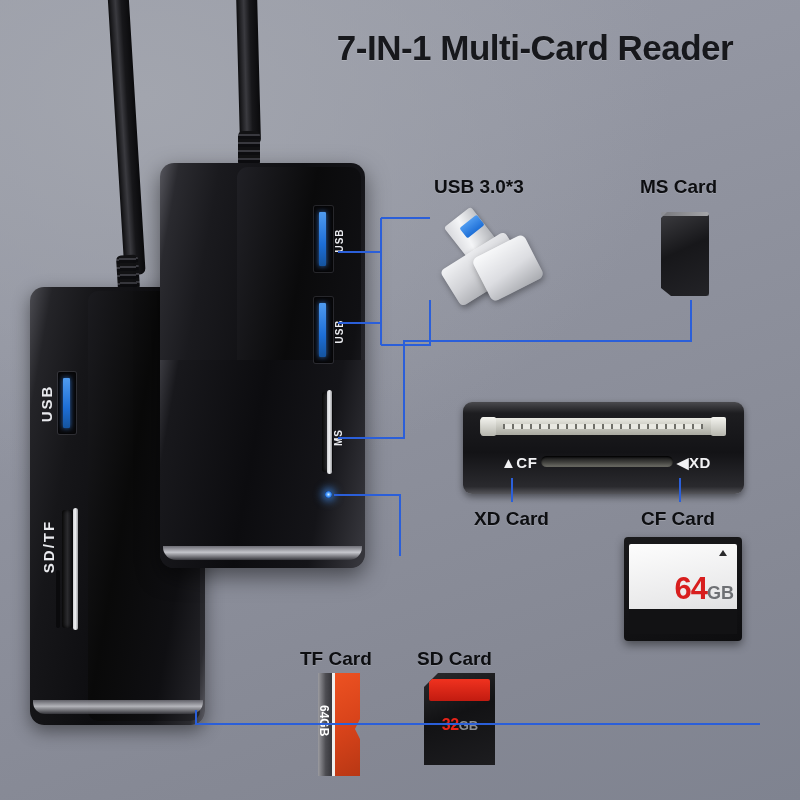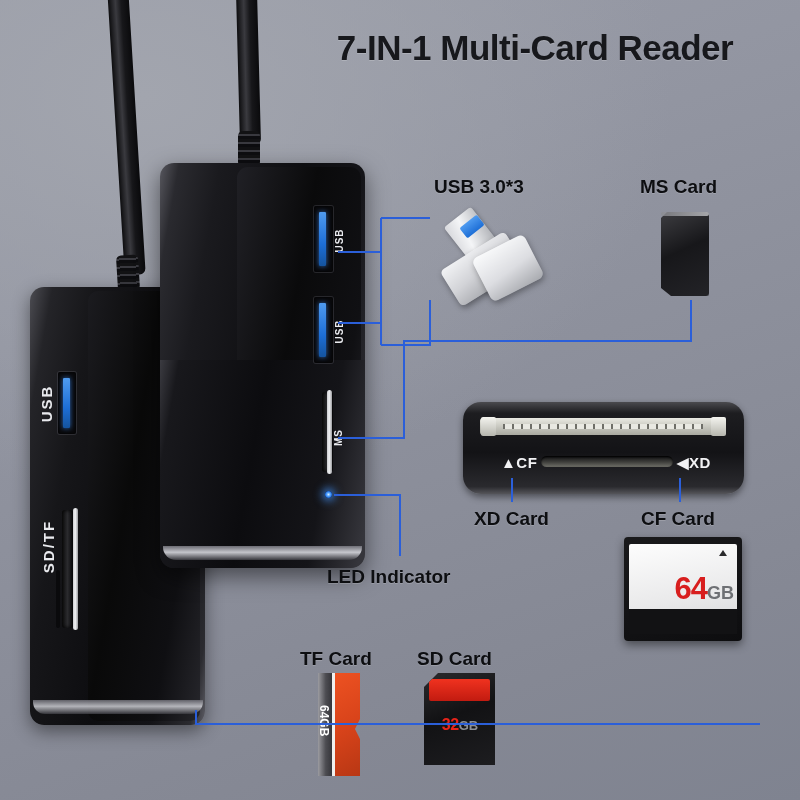--- a/index.html
+++ b/index.html
@@ -49,21 +49,21 @@
      white-space:nowrap;transform-origin:center center;}
   .porttext.big{font-size:15px;letter-spacing:2px;}
   .led{position:absolute;width:7px;height:7px;border-radius:50%;
      background:radial-gradient(circle,#d6ecff 0%,#59a8ff 35%,#1764d8 70%,rgba(20,70,180,0) 100%);
      box-shadow:0 0 9px 3px rgba(70,150,255,.75);}
   
   .item{position:absolute;}
   
   #combo{position:absolute;left:463px;top:402px;width:281px;height:92px;
      background:linear-gradient(180deg,#4a4a4e 0%,#1d1d20 12%,#131316 55%,#2a2a2e 92%,#55555a 100%);
-     border-radius:18px;box-shadow:0 3px 7px rgba(0,0,0,.45);}
+     border-radius:9px;box-shadow:0 3px 7px rgba(0,0,0,.45);}
   .cfslot{position:absolute;left:17px;top:16px;width:246px;height:17px;border-radius:3px;
      background:linear-gradient(180deg,#e9e9e2,#c5c5bd 55%,#a9a9a1);}
   .cfpins{position:absolute;left:40px;top:22px;width:200px;height:5px;
      background:repeating-linear-gradient(90deg,#6e6e68 0px,#6e6e68 2px,#e8e8e2 2px,#e8e8e2 9px);}
   .cftab{position:absolute;top:15px;width:15px;height:19px;border-radius:2px;
      background:linear-gradient(180deg,#f4f4ef,#b6b6ae);}
   .xdslot{position:absolute;left:78px;top:54px;width:132px;height:11px;border-radius:6px;
      background:linear-gradient(180deg,#0f0f11,#3f3f3c 55%,#6f6f68);box-shadow:inset 0 1px 2px #000;}
   .comboTxt{position:absolute;color:#f2f2f4;font-size:15px;font-weight:700;letter-spacing:.5px;}
   
@@ -216,17 +216,16 @@
         <path d="M381 218 L381 345"></path>
         <path d="M381 218 L430 218"></path>
         <path d="M381 345 L430 345 L430 300"></path>
       </g>
     </svg>
 
   <div class="lbl" style="left:434px;top:176px;">USB 3.0*3</div>
   <div class="lbl" style="left:640px;top:176px;">MS Card</div>
   <div class="lbl" style="left:474px;top:508px;text-align:center;">XD Card</div>
   <div class="lbl" style="left:641px;top:508px;">CF Card</div>
-  <div class="lbl" style="left:327px;top:566px;">LED Indicator</div>
   <div class="lbl" style="left:300px;top:648px;">TF Card</div>
   <div class="lbl" style="left:409px;top:648px;margin-left:8px;">SD Card</div>
 
 </div>
 
 </body></html>

